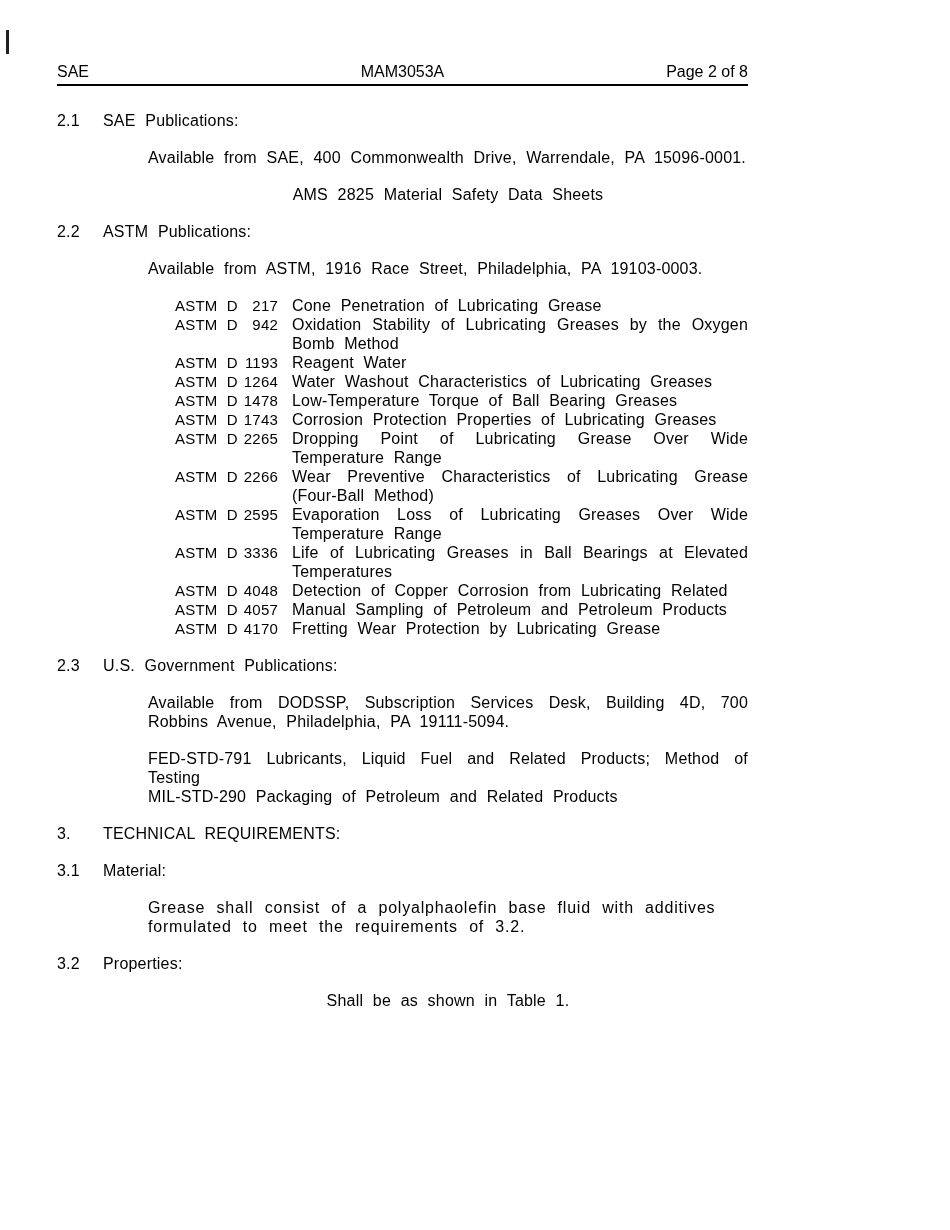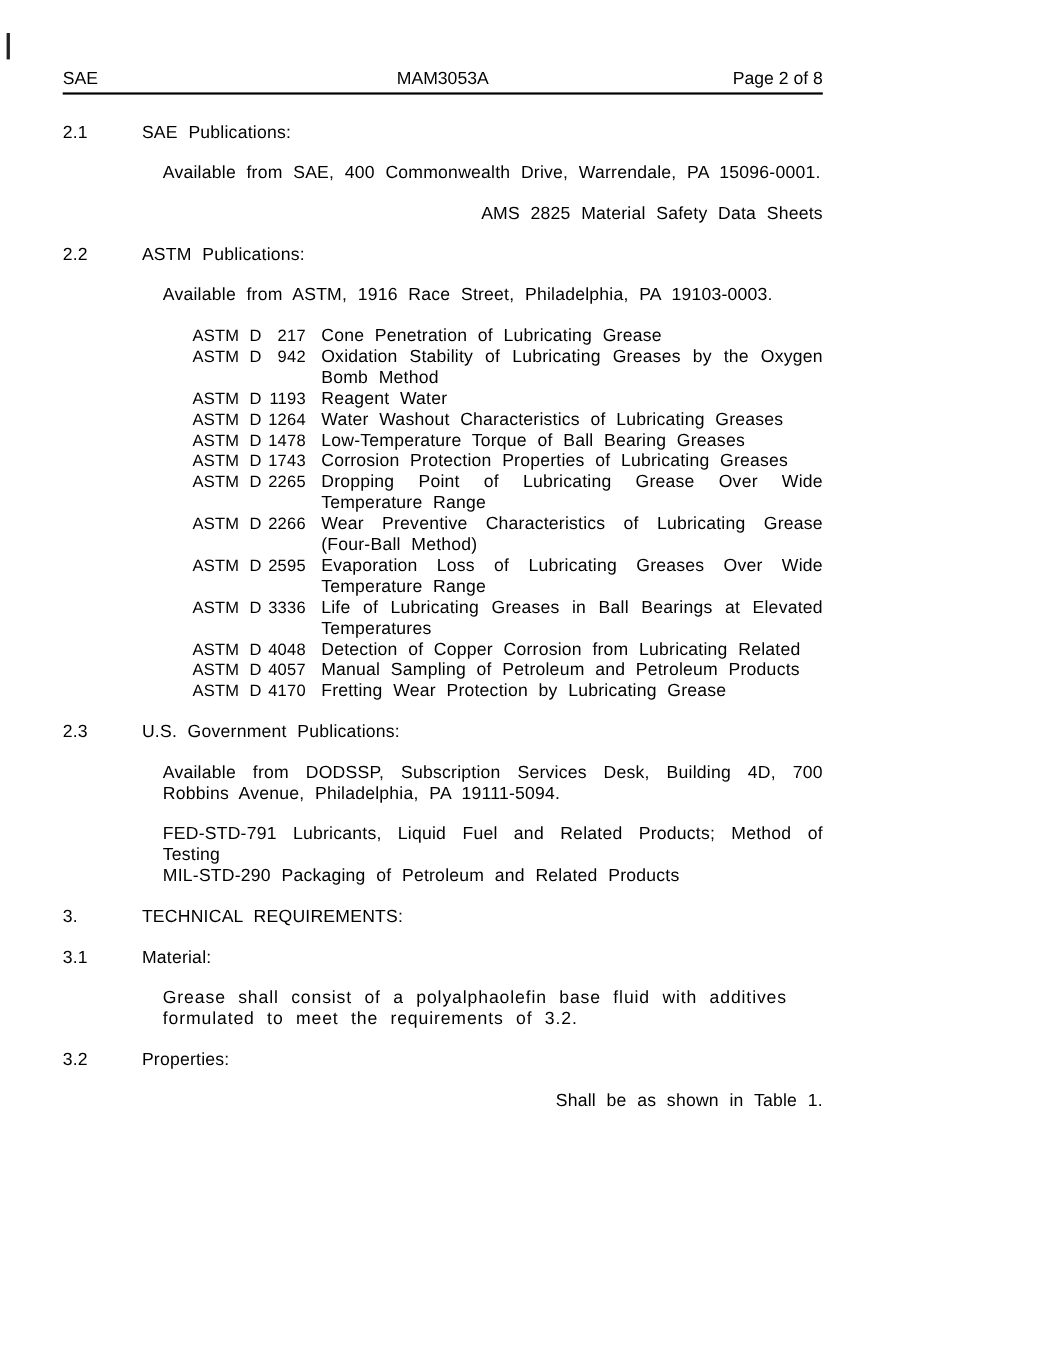--- a/index.html
+++ b/index.html
@@ -36,27 +36,27 @@
     margin-top: 25px;
     font-size: 16px;
     line-height: 19px;
     word-spacing: 5px;
     letter-spacing: 0.2px;
   }
   .content > :first-child { margin-top: 0; }
 
   .sec-head { display: flex; margin: 18px 0; }
   .sec-num  { flex: 0 0 46px; }
-  .sec-title{ flex: 1; margin-left: 26px; }
+  .sec-title{ flex: 1; }
 
   .para {
     margin: 18px 0 18px 91px;
     text-align: justify;
   }
-  .para.left { text-align: right; }
+  .para.left { text-align: center; }
   .para.grease {
     max-width: 640px;
     text-align: left;
     letter-spacing: 0.8px;
     word-spacing: 6px;
   }
   .para .pline { display: block; }
 
   .astm-list { margin: 18px 0 18px 118px; max-width: 702px; }
   .astm-row  { display: flex; }

